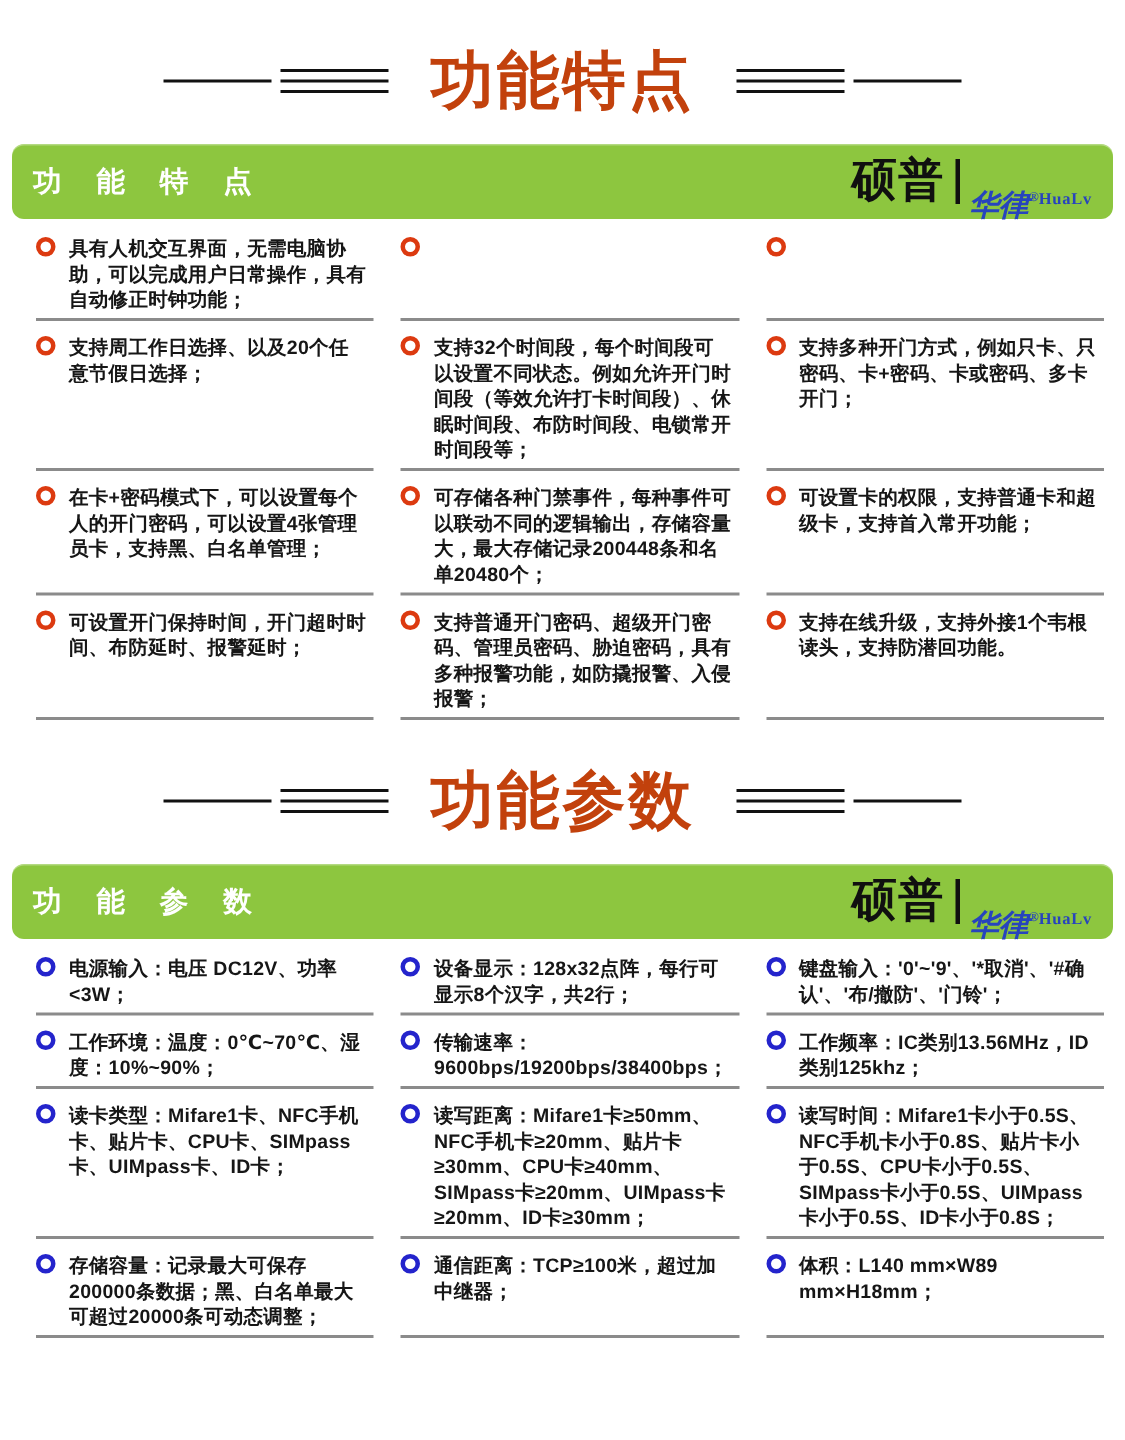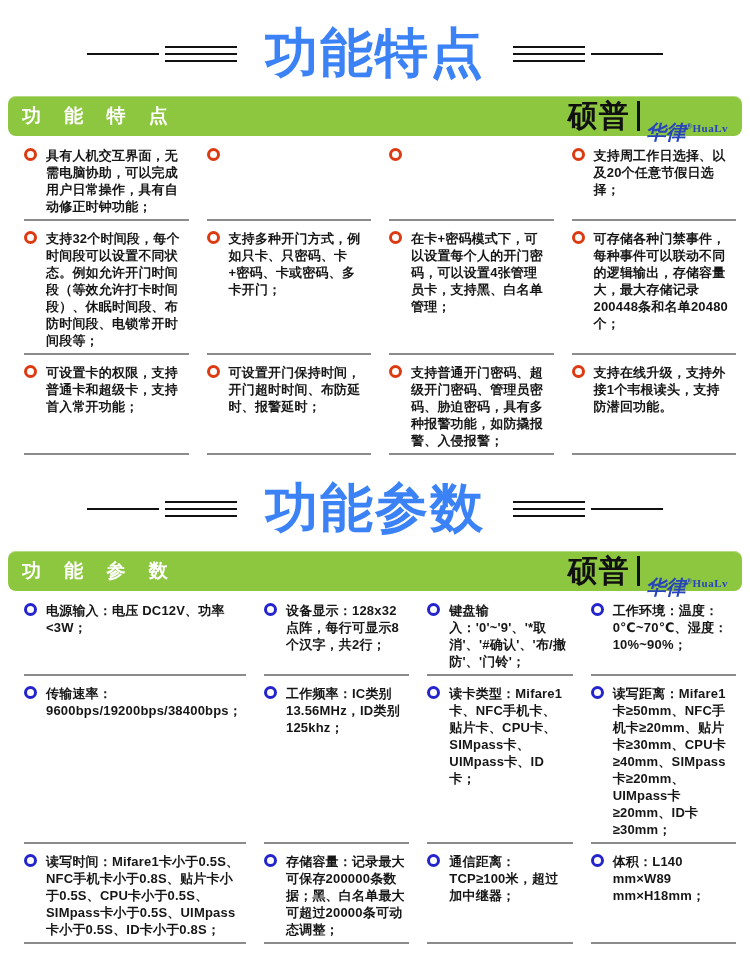--- a/index.html
+++ b/index.html
@@ -6,47 +6,47 @@
   body{
     width:750px;height:960px;background:#ffffff;overflow:hidden;
     font-family:"Liberation Sans","DejaVu Sans",sans-serif;
     -webkit-font-smoothing:antialiased;
   }
   .page{width:750px;height:960px;position:relative;}
 
   
   .heading{display:flex;align-items:center;justify-content:center;gap:28px;height:56px;margin-top:26px;}
   .section-params .heading{}
-  .heading .title{font-size:53px;font-weight:900;color:#3b82f6;letter-spacing:2px;white-space:nowrap;}
+  .heading .title{font-size:42px;font-weight:900;color:#c2410c;letter-spacing:2px;white-space:nowrap;}
   .deco{display:flex;align-items:center;width:150px;}
   .d-long{flex:1;height:2px;background:#111;}
   .d-stack{width:72px;display:flex;flex-direction:column;gap:5px;}
   .d-stack i{display:block;height:2px;background:#111;}
   .deco-left .d-stack{margin-left:6px;}
   .deco-right .d-stack{margin-right:6px;}
 
   
   .bar{
-    margin:14px 8px 0 8px;height:40px;border-radius:8px;
+    margin:14px 8px 0 8px;height:50px;border-radius:8px;
     background:var(--green,#8dc63f);
     display:flex;align-items:center;justify-content:space-between;
     padding:0 14px;box-sizing:border-box;
     box-shadow:inset 0 1px 0 rgba(255,255,255,.35);
   }
   .bar-label{color:#fff;font-size:19px;font-weight:bold;letter-spacing:9px;white-space:nowrap;}
   .logo{display:flex;align-items:center;font-family:Liberation Serif, serif;}
   .logo-main{font-size:30px;font-weight:900;color:#101010;letter-spacing:1px;line-height:1;}
   .logo-sep{width:3px;height:30px;background:#101010;margin:0 6px 0 7px;}
   .logo-right{display:flex;flex-direction:row;align-items:flex-start;line-height:1;margin-top:32px;}
   .logo-cn{font-size:20px;font-weight:900;font-style:italic;color:var(--blue,#2744bd);white-space:nowrap;}
   .logo-cn sup{font-size:9px;font-style:normal;vertical-align:top;}
   .logo-en{font-size:11px;font-weight:bold;color:var(--blue,#2744bd);letter-spacing:.5px;margin-top:1px;}
 
   
-  .grid{display:grid;grid-template-columns:1fr 1fr 1fr 1fr;column-gap:18px;padding:2px 14px 0 24px;}
+  .grid{display:grid;grid-template-columns:1fr 1fr 1fr;column-gap:18px;padding:2px 14px 0 24px;}
   .cell{
     display:flex;align-items:flex-start;gap:9px;
     padding:9px 4px 4px 0;min-height:49px;box-sizing:border-box;
     border-bottom:2px solid var(--divider,#8b8b8b);
   }
   .ring{
     width:13px;height:13px;border:3.5px solid #d00;border-radius:50%;
     flex:none;margin-top:1px;box-sizing:border-box;background:#fff;
   }
   .item-text{font-size:13px;line-height:17px;font-weight:bold;color:#161616;letter-spacing:.2px;}

